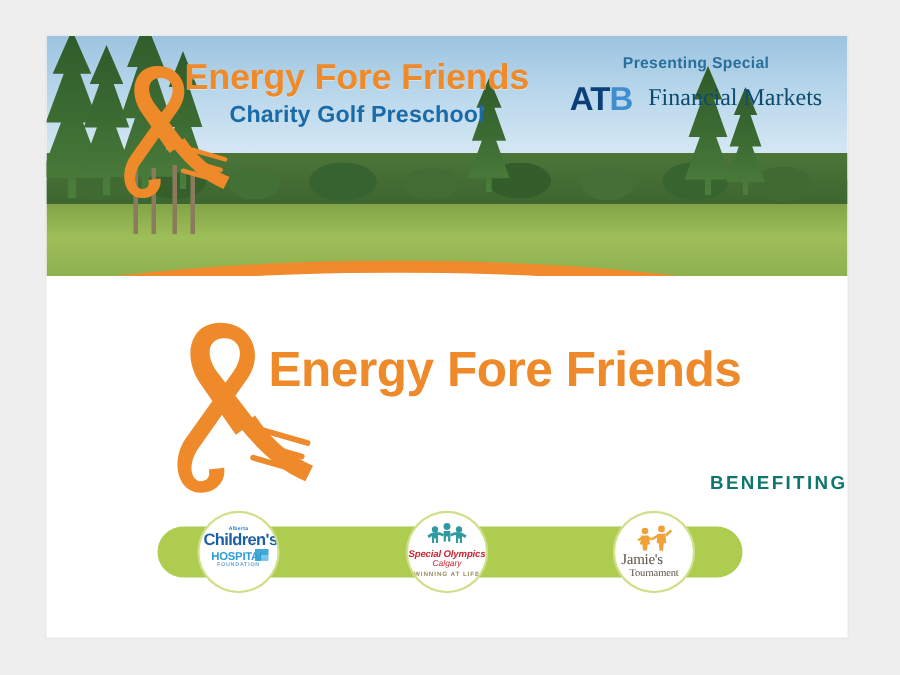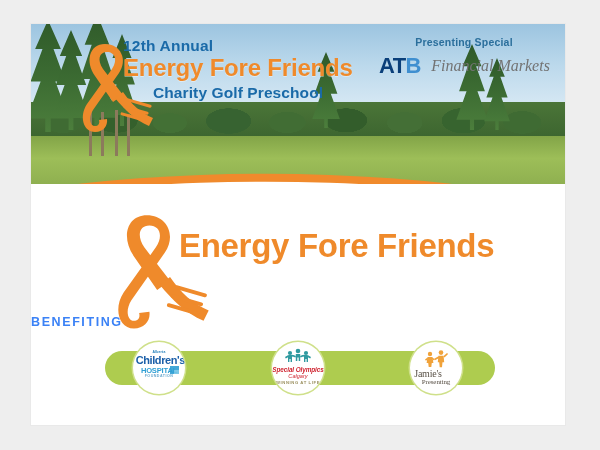--- a/index.html
+++ b/index.html
@@ -139,23 +139,22 @@
     font-size: 22px;
     font-weight: bold;
     letter-spacing: -0.6px;
     color: #0a3f7a;
     vertical-align: middle;
   }
   .atb-mark .b-light { color: #3f8fd0; }
   .atb-name {
     display: inline-block;
     font-family: "Liberation Serif", serif;
-    font-style: italic;
     font-size: 16px;
-    color: #737373;
+    color: #0c4a6e;
     margin-left: 6px;
     vertical-align: middle;
   }
 
   
   .logo-mark { position: absolute; }
 
   
   #main-title {
     position: absolute;
@@ -167,24 +166,24 @@
     letter-spacing: -0.3px;
     white-space: nowrap;
   }
 
   
   #benefiting-label {
     position: absolute;
     left: 0;
     top: 291px;
     width: 534px;
-    text-align: left;
+    text-align: right;
     font-size: 12.5px;
     font-weight: bold;
-    color: #3b82f6;
+    color: #0f766e;
     letter-spacing: 1.6px;
   }
 
   
   #beneficiary-bar {
     position: absolute;
     left: 74px;
     top: 327px;
     width: 390px;
     height: 34px;
@@ -305,21 +304,20 @@
                  C54 12 57 20 51 29 L26 64 C18 76 22 92 34 92 C42 92 47 86 46 79
                  L38 80 C39 84 37 86 34 86 C29 86 27 78 32 70 L58 33 C67 20 60 4 44 4 Z"></path>
         <path d="M54 58 C64 70 74 80 88 86 L92 78 C80 73 70 64 62 52 Z"></path>
         <rect x="66" y="58" width="26" height="3" rx="1.5" transform="rotate(16 66 58)"></rect>
         <rect x="63" y="65" width="26" height="3" rx="1.5" transform="rotate(16 63 65)"></rect>
         <rect x="60" y="72" width="26" height="3" rx="1.5" transform="rotate(16 60 72)"></rect>
       </g>
     </svg>
 
     <div id="header-text">
-      <div class="hdr-line1">12th Annual</div>
       <div class="hdr-line2">Energy Fore Friends</div>
       <div class="hdr-line3">Charity Golf Preschool</div>
     </div>
 
     <div id="sponsor-block">
       <div class="sponsor-label">Presenting Special</div>
       <div class="sponsor-logo">
         <span class="atb-mark"><span>AT</span><span class="b-light">B</span></span>
         <span class="atb-name">Financial Markets</span>
       </div>
@@ -377,16 +375,16 @@
         <path d="M4.6 7 h4.8 l1 6 h-1.6 l-0.5 4 h-2.6 l-0.5 -4 H3.6 Z"></path>
         <path d="M4.6 7.6 l-2.6 2 0.9 1.2 2.2 -1.6 Z"></path>
         <path d="M9.4 7.6 l2.4 1.6 -0.8 1.3 -2.4 -1.8 Z"></path>
         <circle cx="18" cy="2.6" r="2.3"></circle>
         <path d="M15.4 5.8 h5.2 l0.6 6.4 h-1.7 l-0.5 5 h-2.3 l-0.5 -5 H14.8 Z"></path>
         <path d="M15.6 6.2 l-4.4 2.6 0.8 1.4 4.2 -2.3 Z"></path>
         <path d="M20.4 6.2 l3.6 -3.2 1.1 1.1 -3.6 3.5 Z"></path>
       </g>
     </svg>
     <div class="jp-name">Jamie's</div>
-    <div class="jp-sub">Presenting</div>
+    <div class="jp-sub">Tournament</div>
   </div>
 
 </div>
 
 </body></html>

